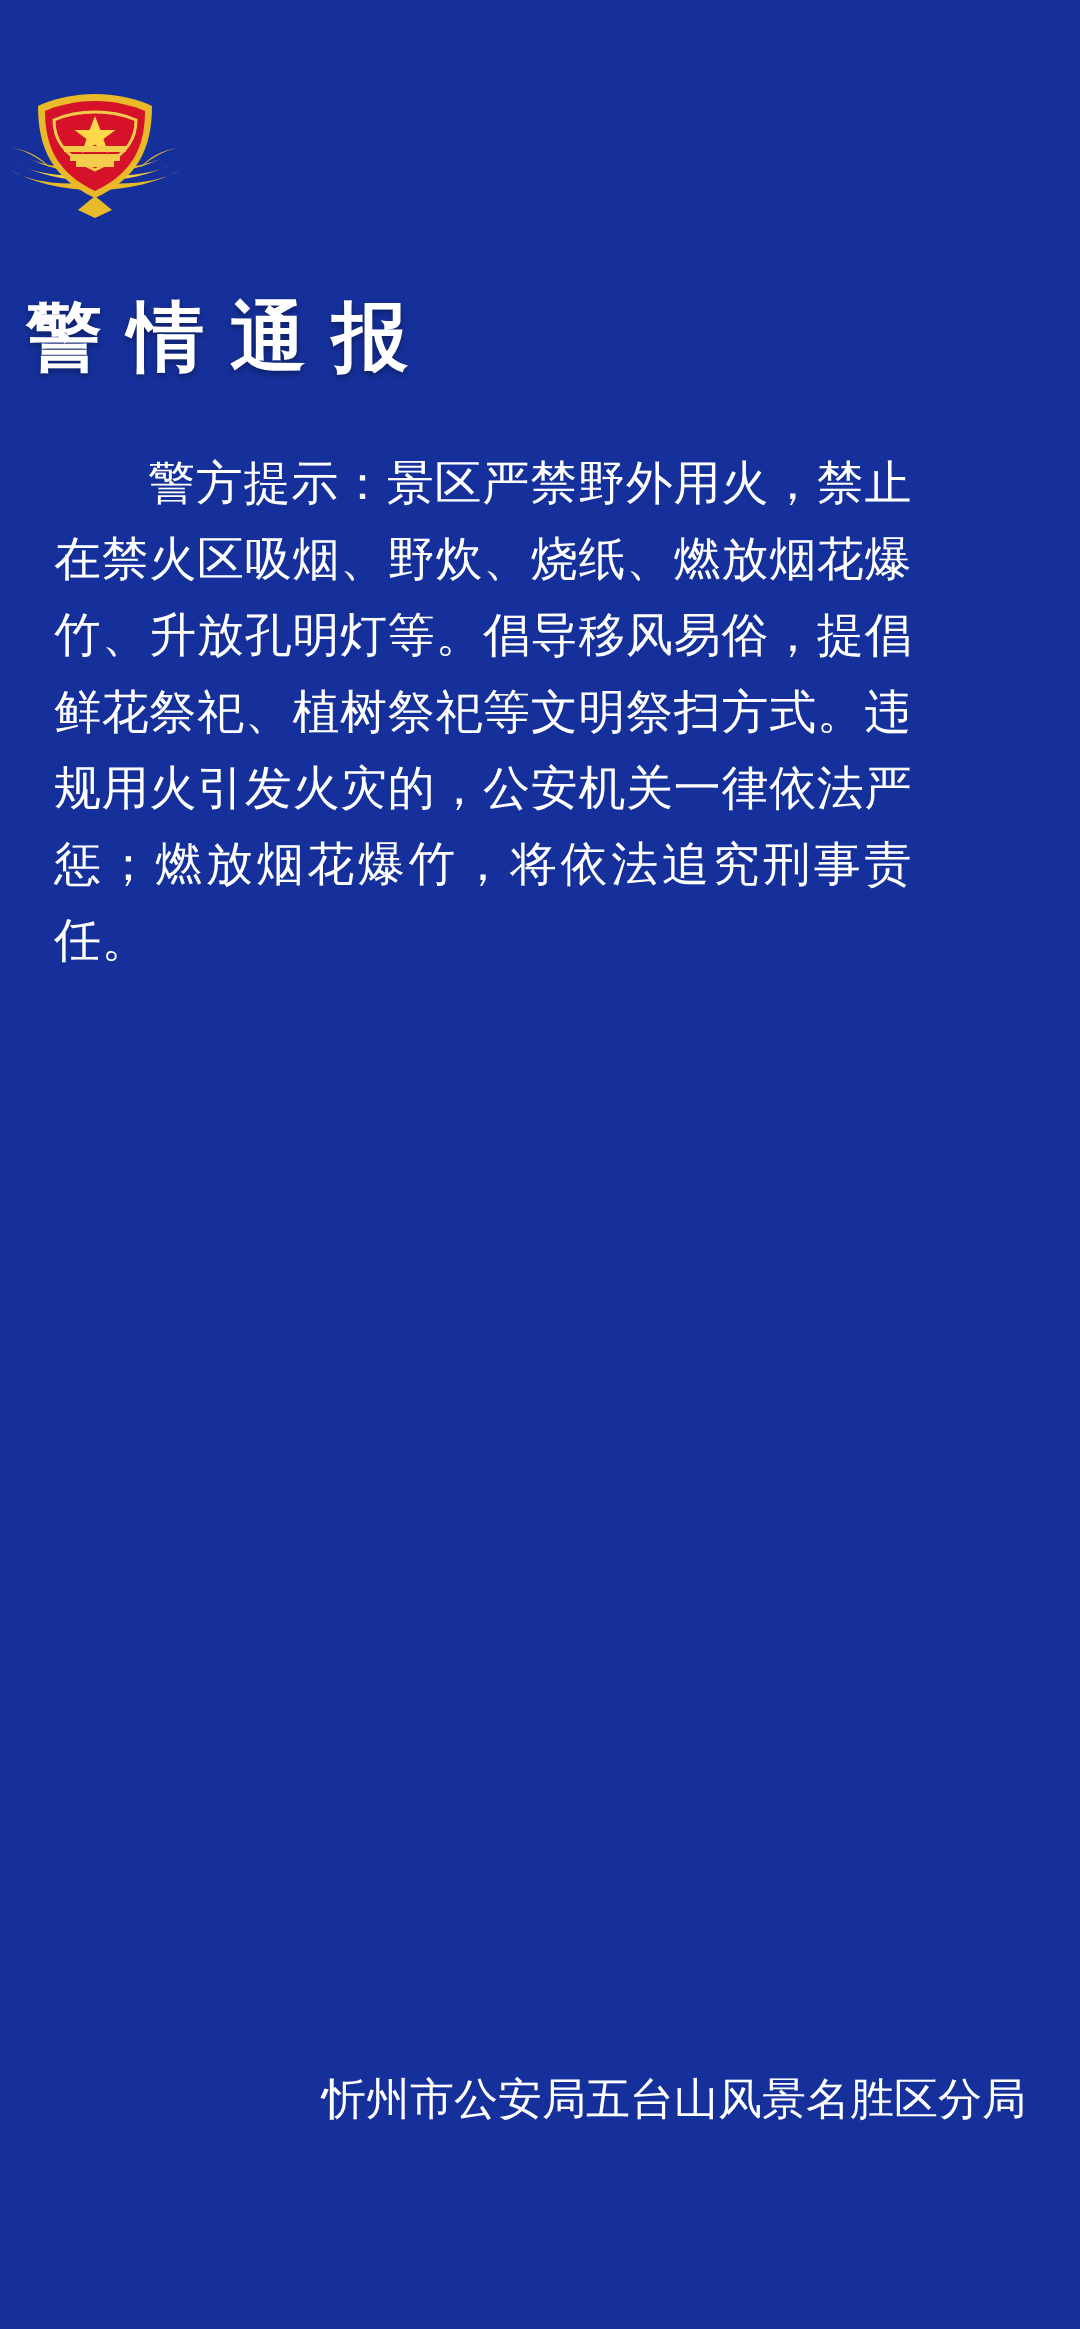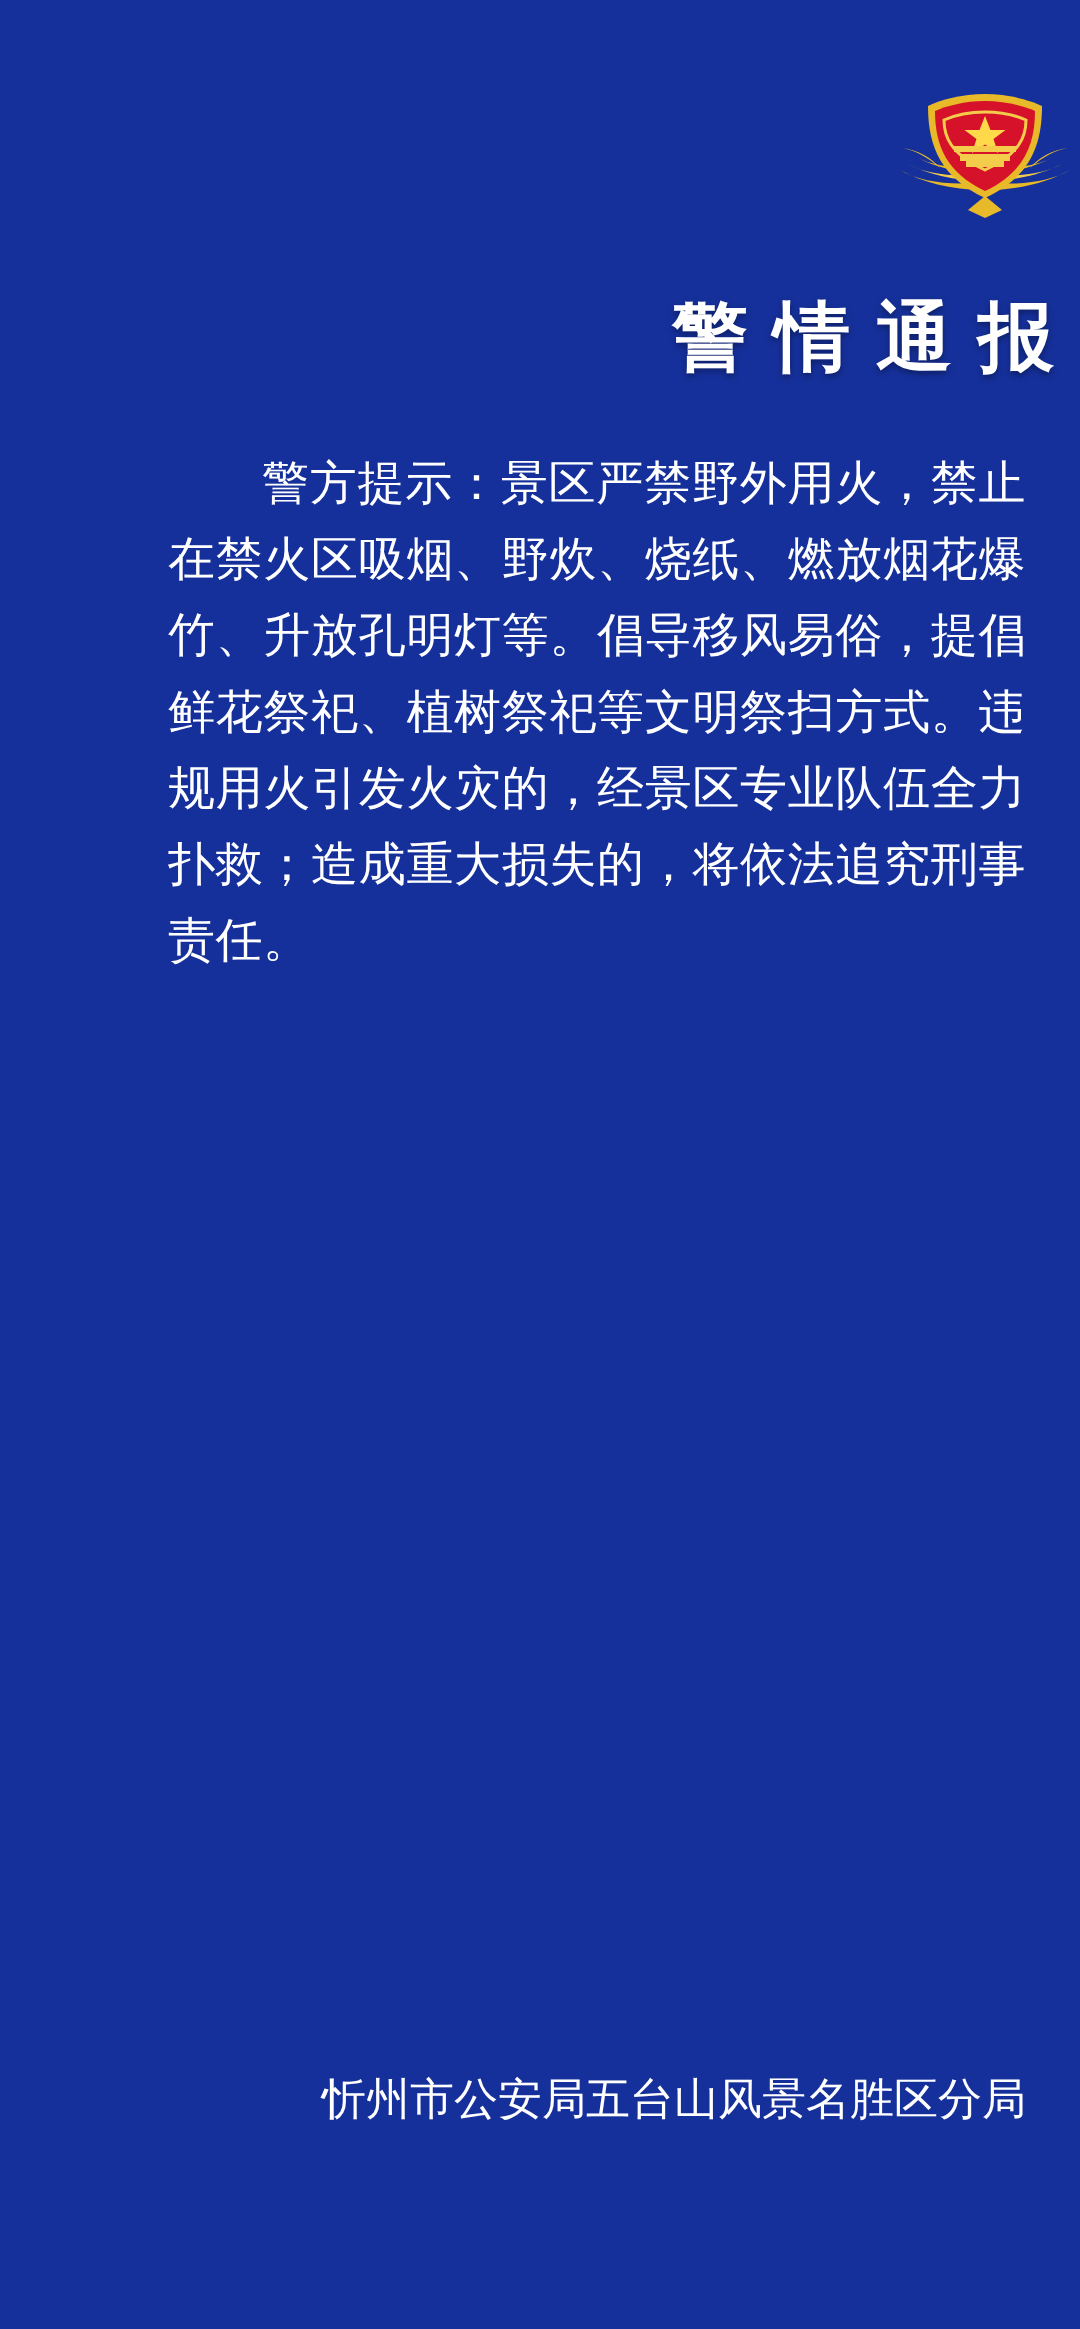--- a/index.html
+++ b/index.html
@@ -19,21 +19,21 @@
   .poster {
     position: absolute;
     left: 0;
     top: 0;
     width: 1080px;
     height: 2329px;
     background: #15309a;
     box-sizing: border-box;
     display: flex;
     flex-direction: column;
-    align-items: flex-end;
+    align-items: flex-start;
   }
 
   
   .emblem-wrap {
     margin-top: 78px;
     width: 190px;
     height: 190px;
     position: relative;
   }
   .emblem-wrap svg { display: block; }
@@ -115,21 +115,21 @@
       <rect x="76" y="83" width="38" height="6" fill="#f2cc4a"></rect>
       <rect x="64" y="68" width="62" height="6" fill="#f2cc4a"></rect>
 
       <path d="M95 118 L112 132 L95 140 L78 132 Z" fill="#e8b928"></path>
     </svg>
   </div>
 
   <div class="title">警情通报</div>
 
   <div class="body-block">
-    <p class="para second">警方提示：景区严禁野外用火，禁止在禁火区吸烟、野炊、烧纸、燃放烟花爆竹、升放孔明灯等。倡导移风易俗，提倡鲜花祭祀、植树祭祀等文明祭扫方式。违规用火引发火灾的，经景区专业队伍全力扑救；造成重大损失的，将依法追究刑事责任。</p>
+    <p class="para second">警方提示：景区严禁野外用火，禁止在禁火区吸烟、野炊、烧纸、燃放烟花爆竹、升放孔明灯等。倡导移风易俗，提倡鲜花祭祀、植树祭祀等文明祭扫方式。违规用火引发火灾的，公安机关一律依法严惩；燃放烟花爆竹，将依法追究刑事责任。</p>
   </div>
 
   <div class="bottom-pad"></div>
 
   <div class="signature">
     <div>忻州市公安局五台山风景名胜区分局</div>
   </div>
 
 </div>
 

